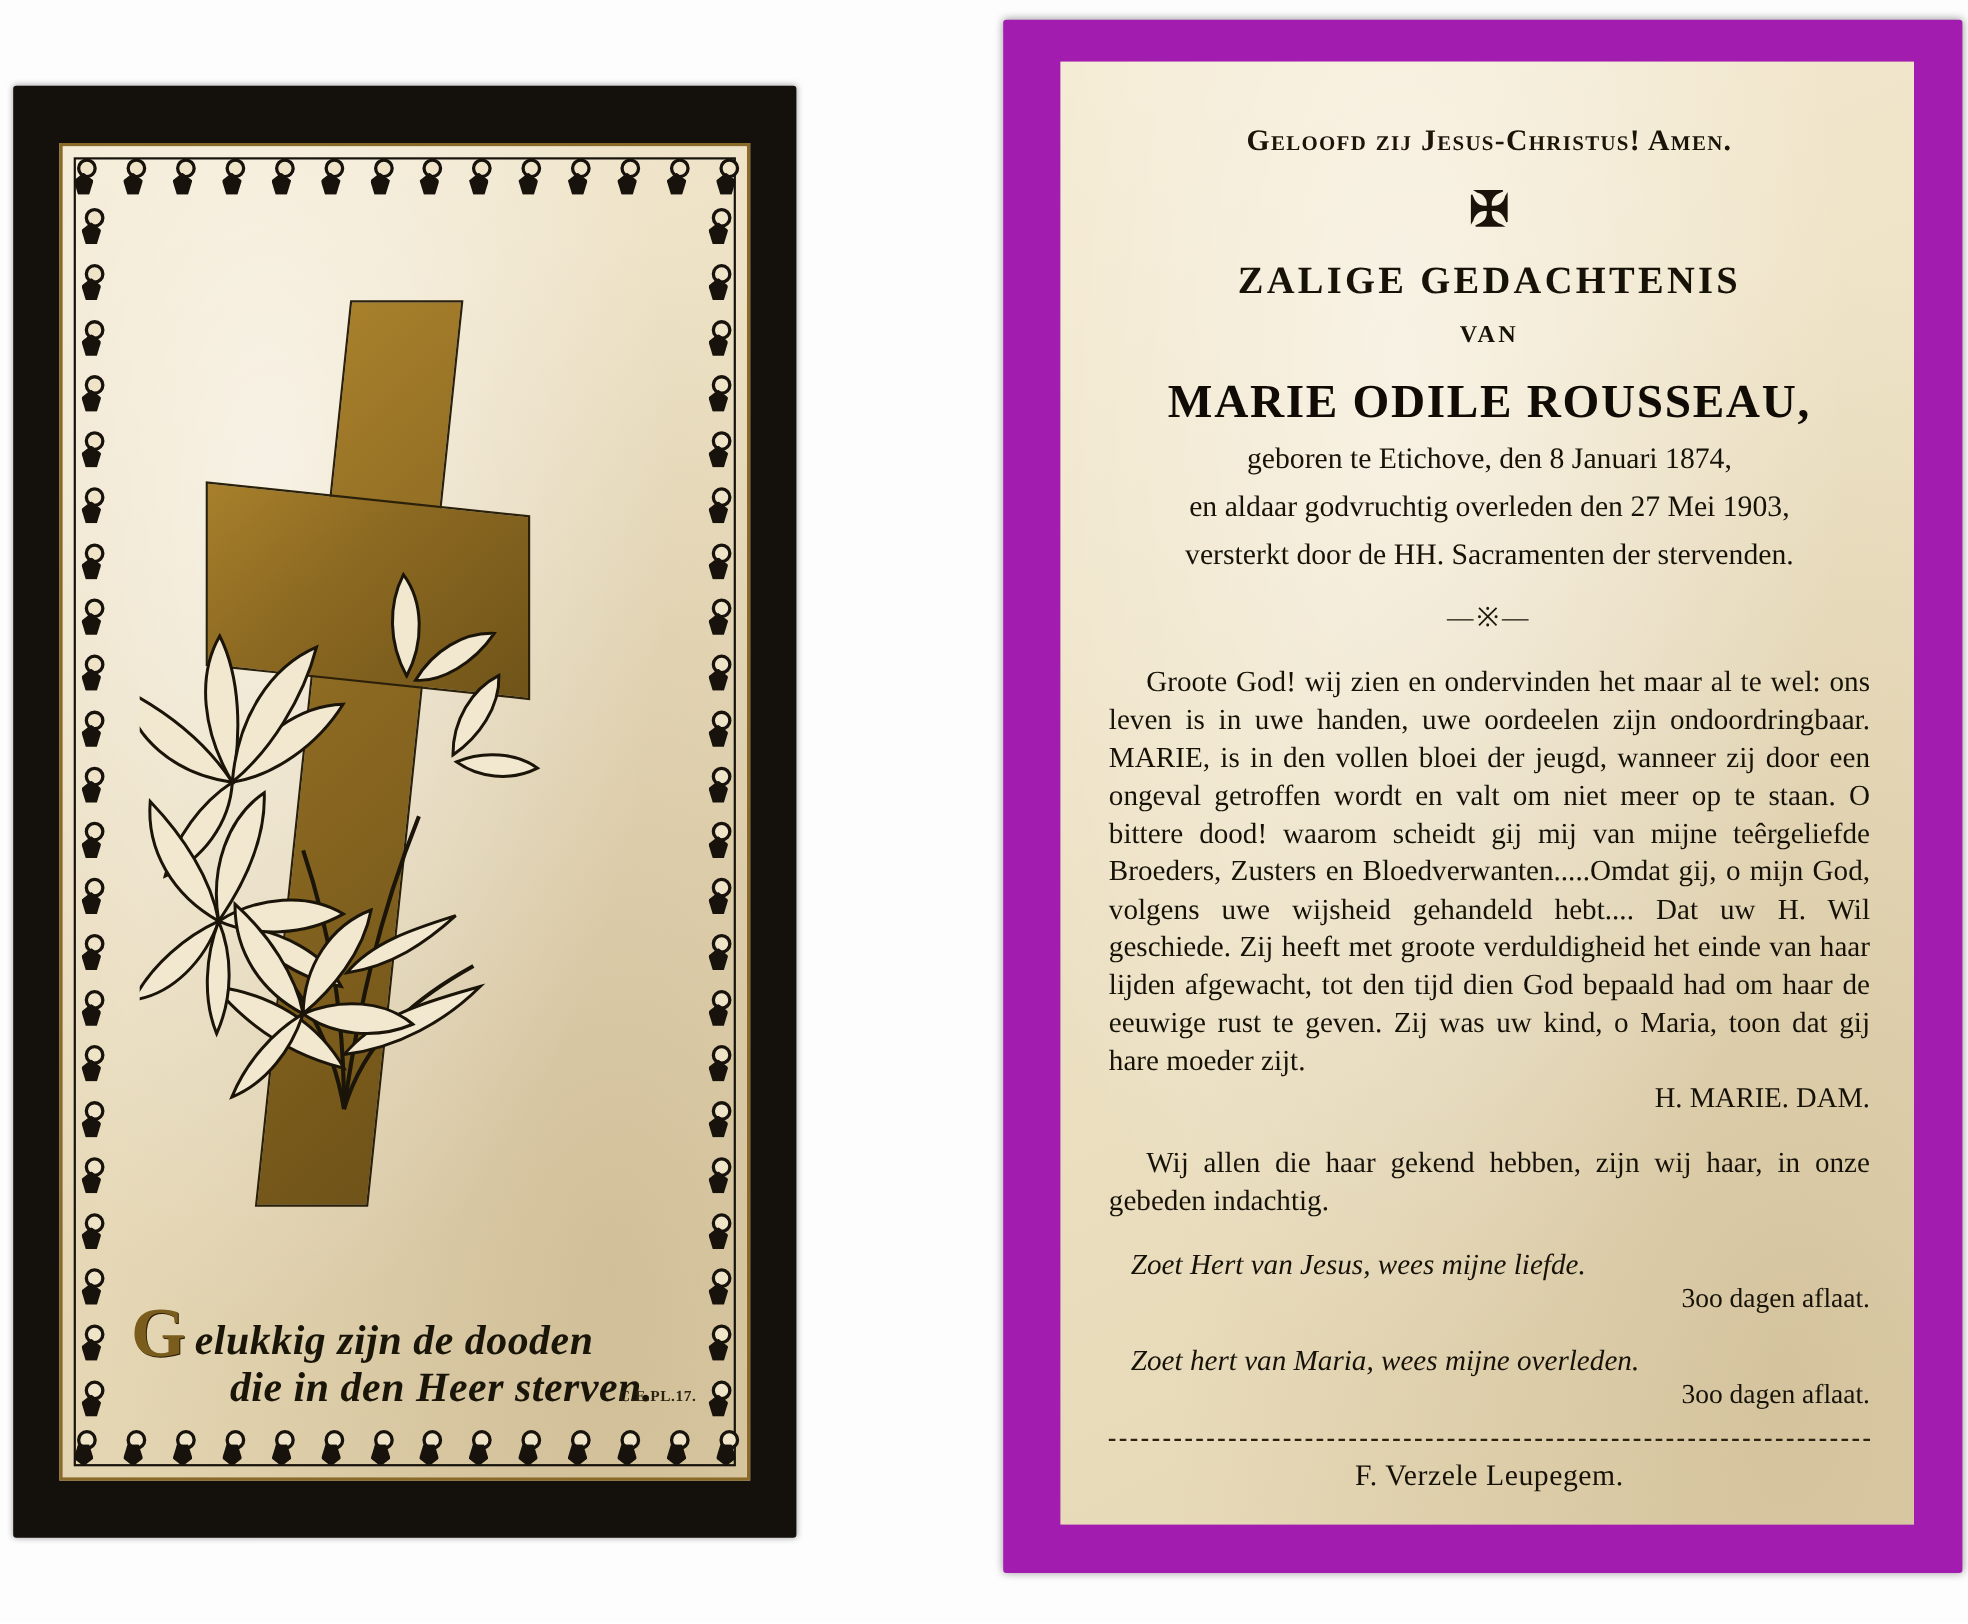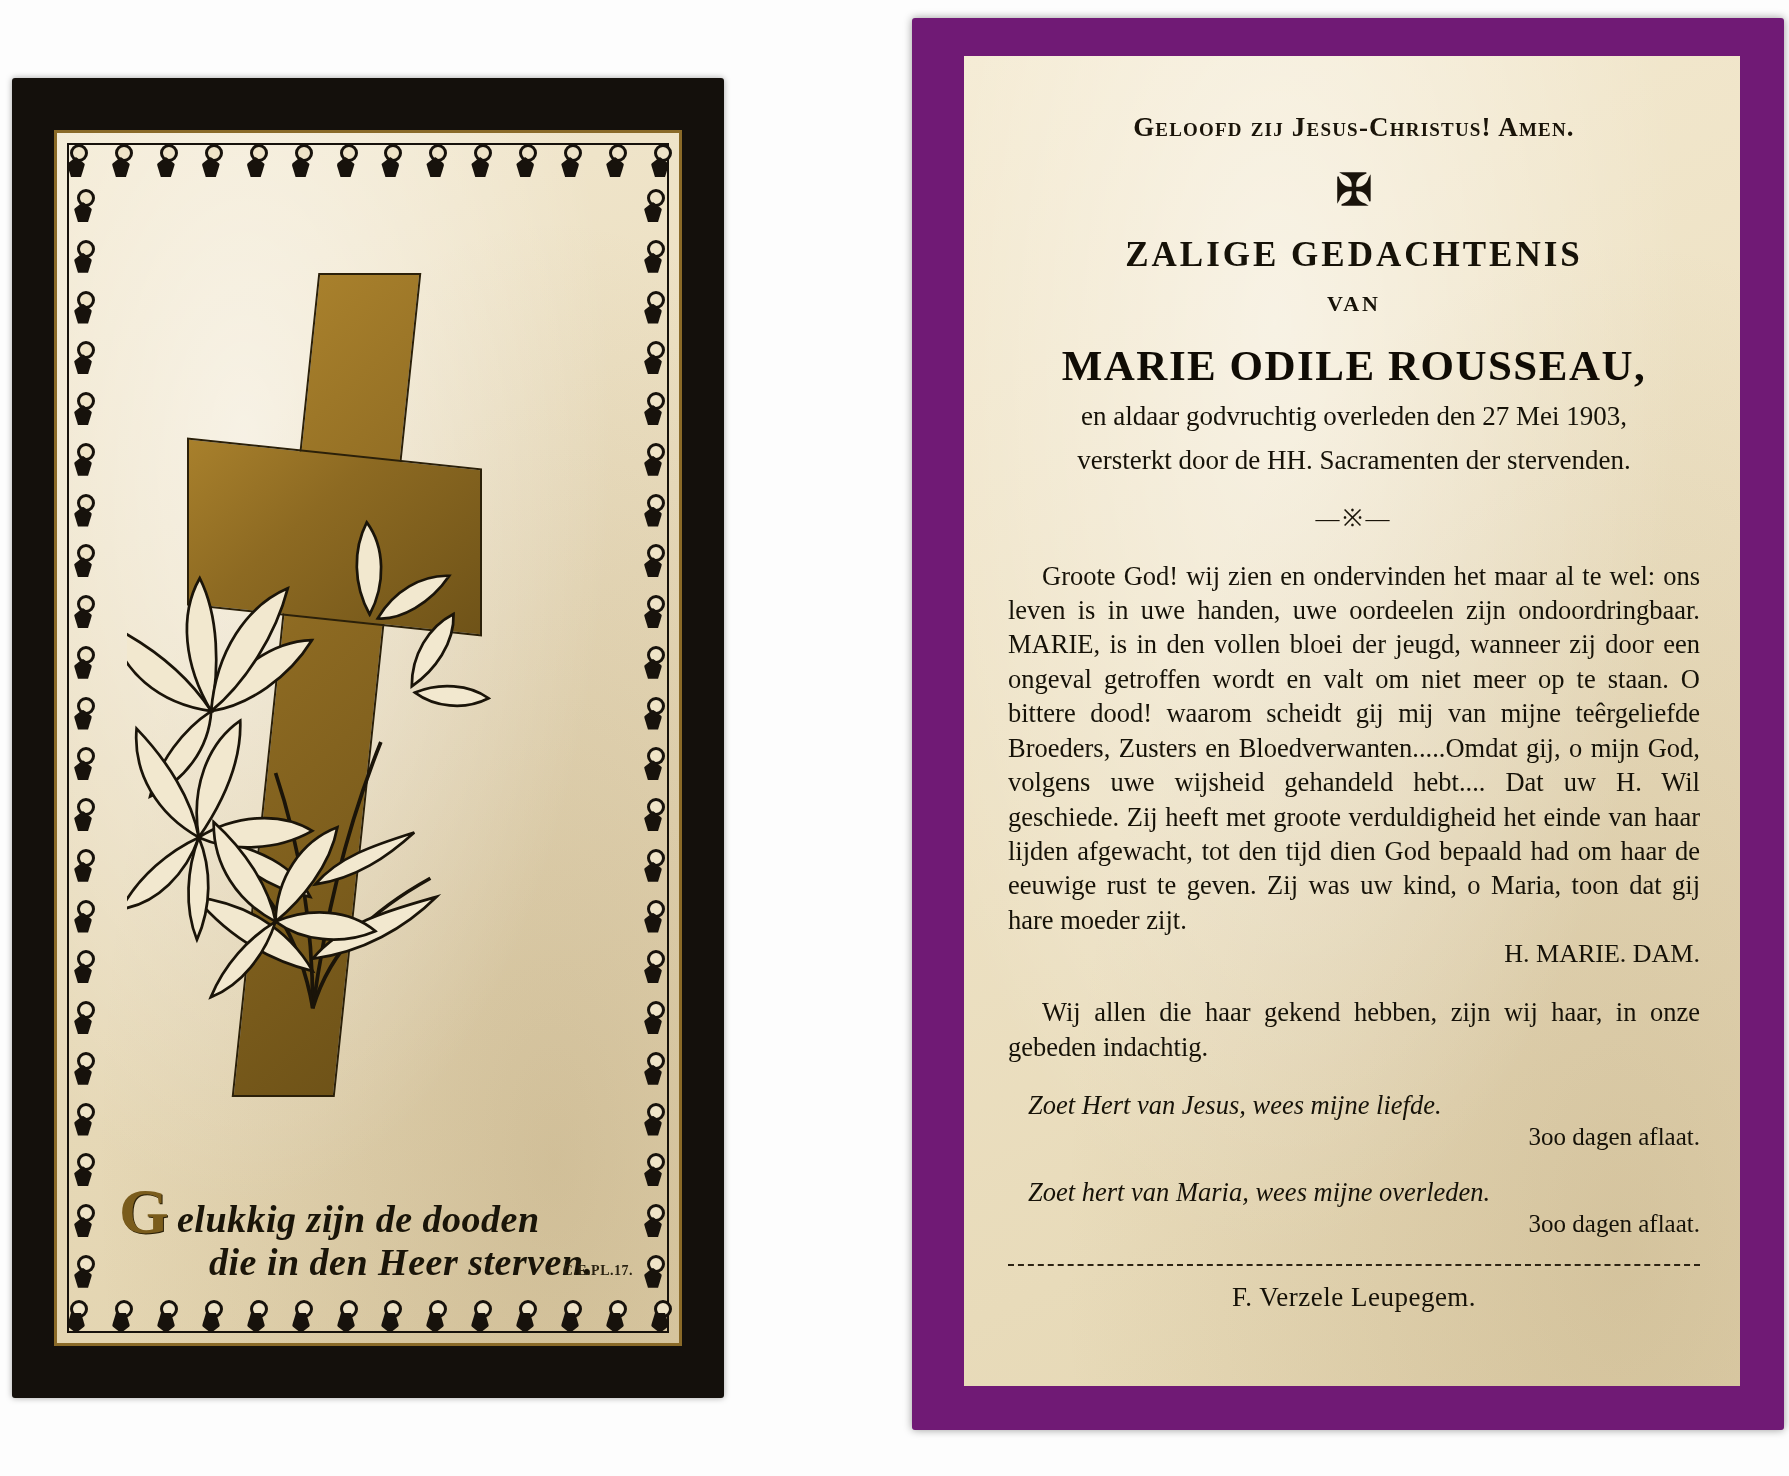--- a/index.html
+++ b/index.html
@@ -177,21 +177,21 @@
     letter-spacing: 0.5px;
   }
 
   
   .card-right {
     position: absolute;
     left: 912px;
     top: 18px;
     width: 872px;
     height: 1412px;
-    background: #701a75;
+    background: #a21caf;
     box-shadow: 0 0 8px rgba(0,0,0,0.4);
     border-radius: 3px;
   }
   .card-right-inner {
     position: absolute;
     left: 52px;
     top: 38px;
     right: 44px;
     bottom: 44px;
     background:
@@ -459,20 +459,21 @@
 
         <div class="line-header smallcaps">Geloofd zij Jesus-Christus!  Amen.</div>
 
         <div class="cross-glyph">✠</div>
 
         <div class="zalige">ZALIGE GEDACHTENIS</div>
         <div class="van">VAN</div>
 
         <div class="name">MARIE ODILE ROUSSEAU,</div>
 
+        <div class="birth">geboren te Etichove, den 8 Januari 1874,</div>
         <div class="death">en aldaar godvruchtig overleden den 27 Mei 1903,</div>
         <div class="sacr">versterkt door de HH. Sacramenten der stervenden.</div>
 
         <div class="divider-sm">—※—</div>
 
         <div class="body-par">Groote God! wij zien en ondervinden het maar al te wel: ons leven is in uwe handen, uwe oordeelen zijn ondoordringbaar. MARIE, is in den vollen bloei der jeugd, wanneer zij door een ongeval getroffen wordt en valt om niet meer op te staan. O bittere dood! waarom scheidt gij mij van mijne teêrgeliefde Broeders, Zusters en Bloedverwanten.....Omdat gij, o mijn God, volgens uwe wijsheid gehandeld hebt.... Dat uw H. Wil geschiede. Zij heeft met groote verduldigheid het einde van haar lijden afgewacht, tot den tijd dien God bepaald had om haar de eeuwige rust te geven. Zij was uw kind, o Maria, toon dat gij hare moeder zijt.</div>
         <div class="sig-line">H. MARIE. DAM.</div>
 
         <div class="body-par">Wij allen die haar gekend hebben, zijn wij haar, in onze gebeden indachtig.</div>
 

